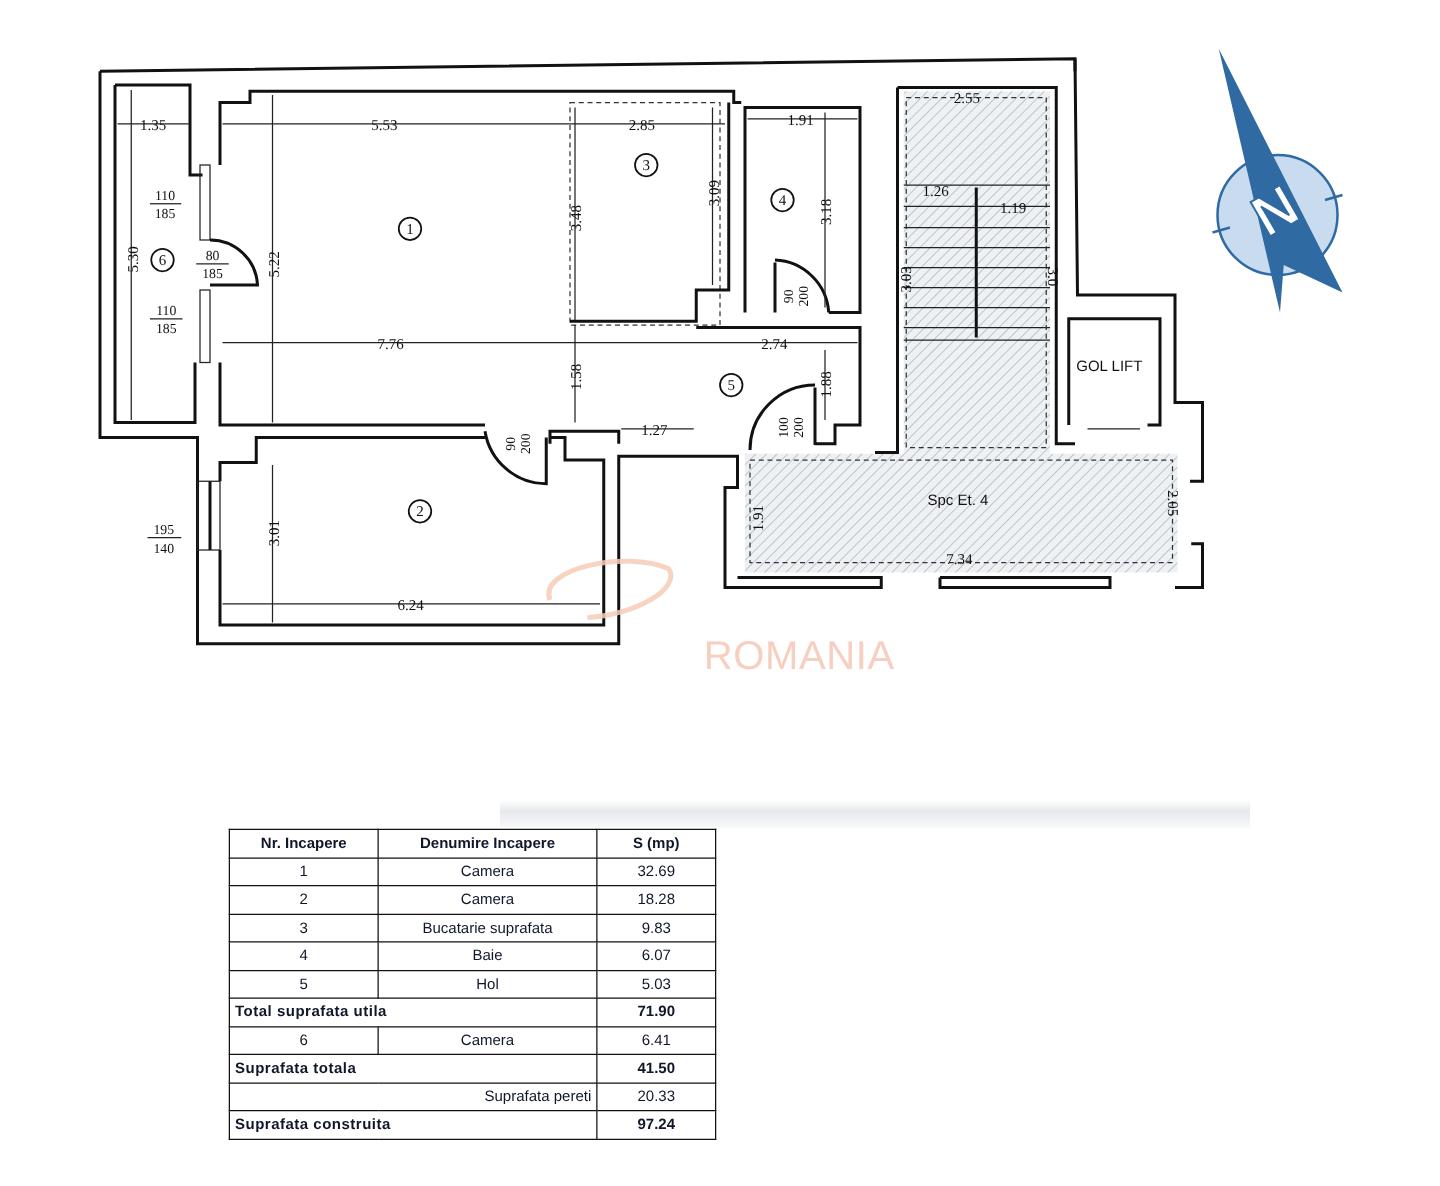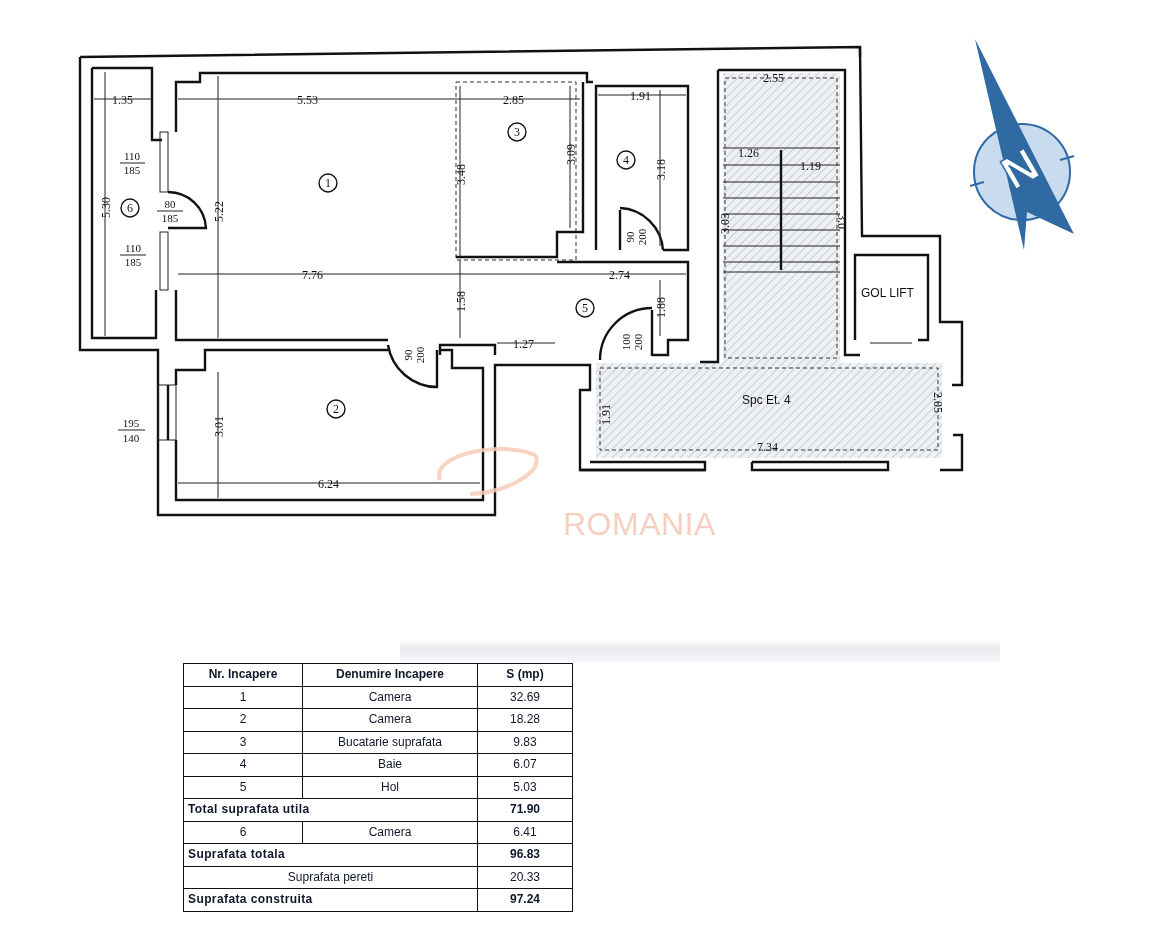--- a/index.html
+++ b/index.html
@@ -21,21 +21,21 @@
   #smear { position: absolute; left: 400px; top: 640px; width: 600px; height: 22px;
            background: linear-gradient(180deg, rgba(255,255,255,0) 0%, rgba(210,214,222,0.55) 40%, rgba(235,237,242,0.4) 100%); }
   table#areas { position: absolute; left: 183px; top: 663px; border-collapse: collapse;
                 font-family: "Liberation Sans", sans-serif; font-size: 12px; color: #0f172a; }
   #areas td, #areas th { border: 1.6px solid #111; padding: 0 4px; height: 21.5px; line-height: 21px; }
   #areas th { font-weight: bold; }
   #areas .c1 { width: 110px; text-align: center; }
   #areas .c2 { width: 166px; text-align: center; }
   #areas .c3 { width: 86px; text-align: center; }
   #areas .sum { text-align: left; font-weight: bold; letter-spacing: 0.4px; margin-top: 45px; }
-  #areas .sumplain { text-align: center; }
+  #areas .sumplain { text-align: right; }
   #areas .bold { font-weight: bold; }
 </style>
 </head>
 <body>
 
 <svg id="plan" viewBox="0 0 1152 560" xmlns="http://www.w3.org/2000/svg">
   <defs>
     <pattern id="hatch" width="6" height="6" patternUnits="userSpaceOnUse" patternTransform="rotate(45)">
       <rect width="6" height="6" fill="#eef1f4"></rect>
       <line x1="0" y1="0" x2="0" y2="6" stroke="#9aa3ad" stroke-width="0.9"></line>
@@ -257,21 +257,21 @@
     <td colspan="2" class="sum">Total suprafata utila</td>
     <td class="c3 bold">71.90</td>
   </tr>
   <tr>
     <td class="c1">6</td>
     <td class="c2">Camera</td>
     <td class="c3">6.41</td>
   </tr>
   <tr>
     <td colspan="2" class="sum">Suprafata totala</td>
-    <td class="c3 bold">96.83</td>
+    <td class="c3 bold">41.50</td>
   </tr>
   <tr>
     <td colspan="2" class="sumplain">Suprafata pereti</td>
     <td class="c3">20.33</td>
   </tr>
   <tr>
     <td colspan="2" class="sum">Suprafata construita</td>
     <td class="c3 bold">97.24</td>
   </tr>
 </tbody>

